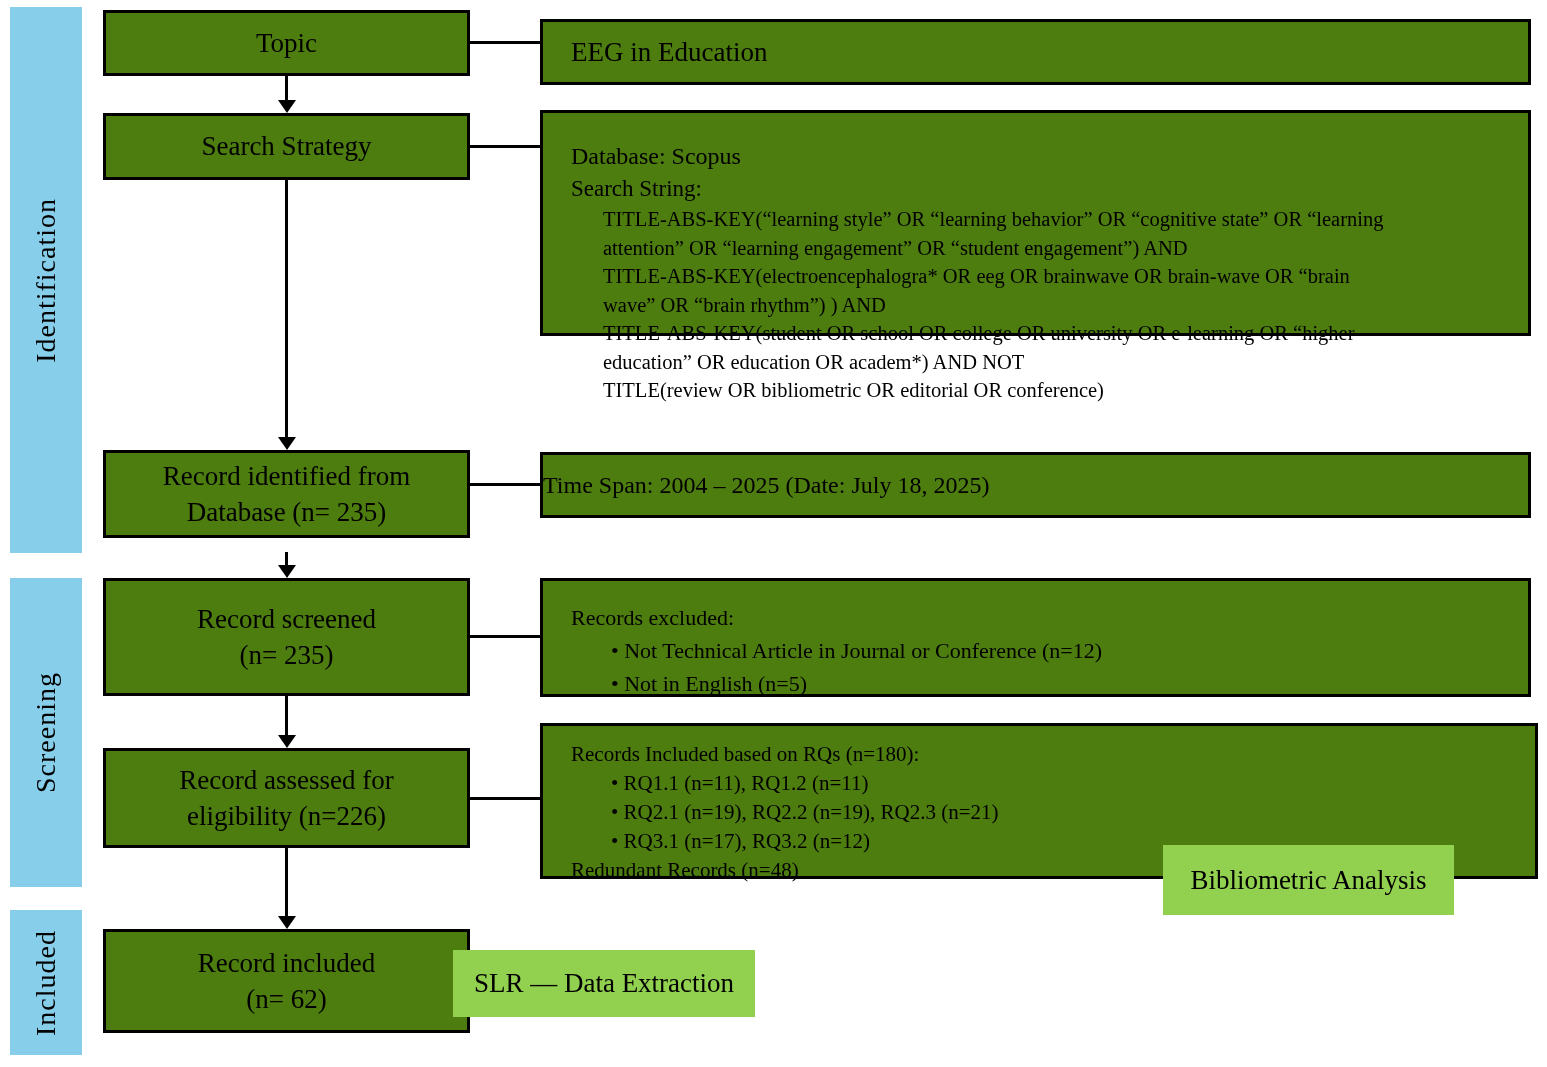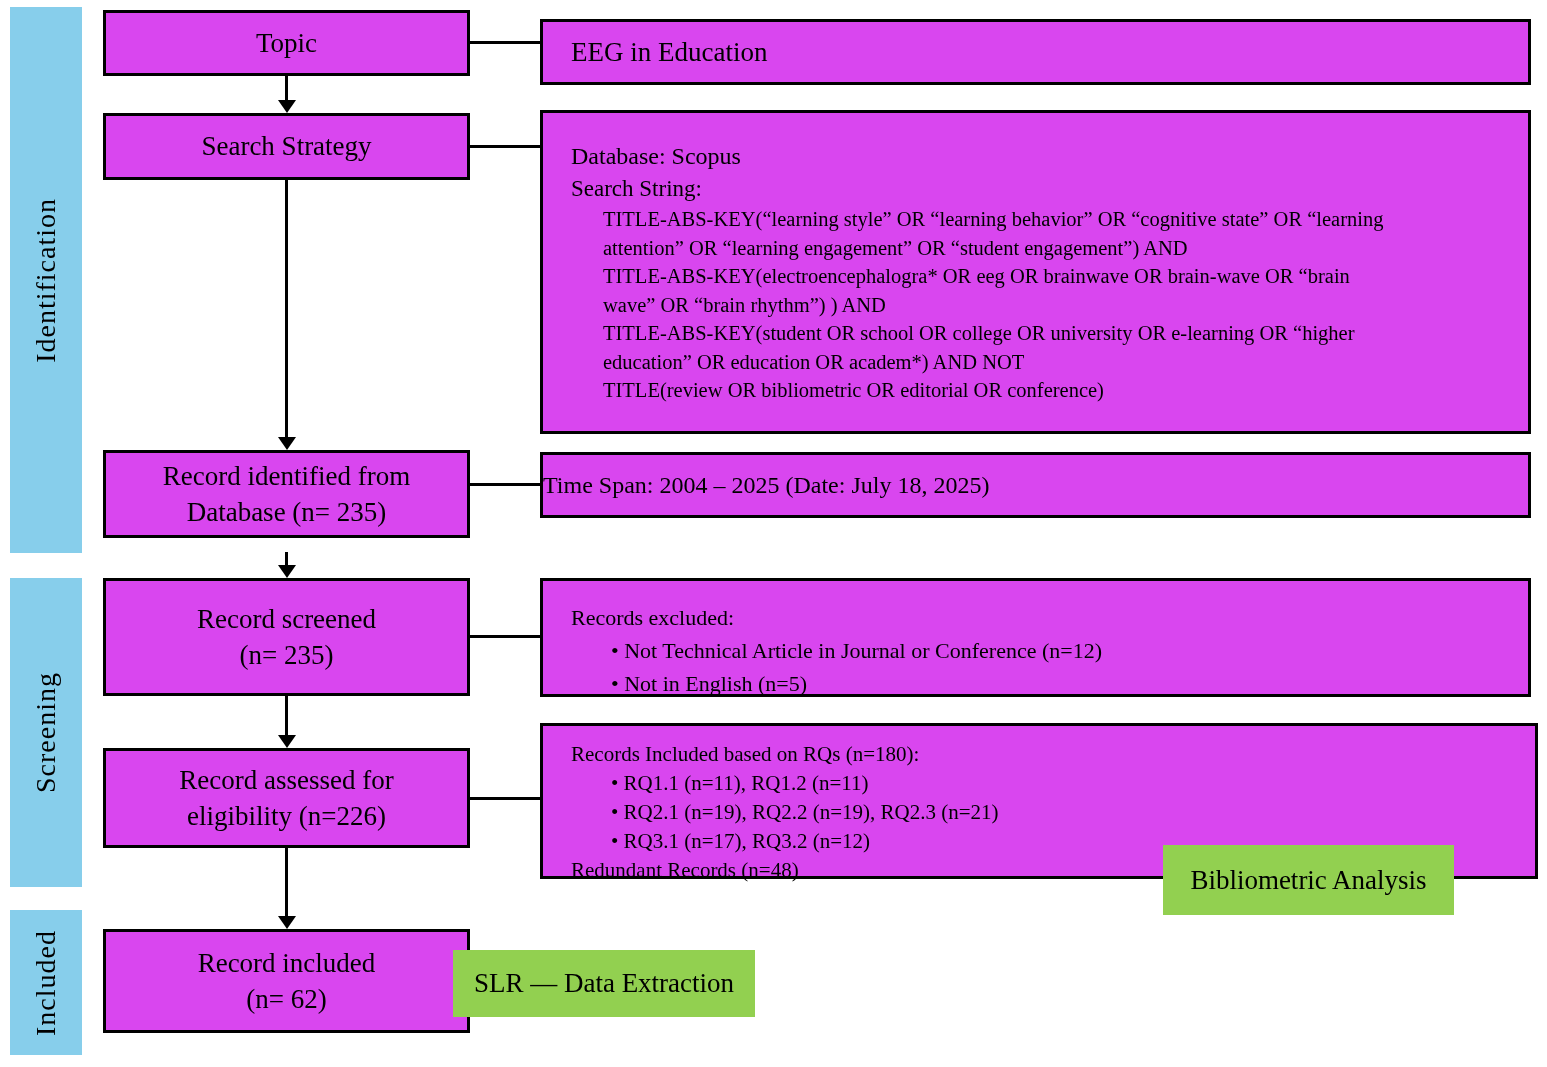--- a/index.html
+++ b/index.html
@@ -25,40 +25,40 @@
     letter-spacing:1px;
     white-space:nowrap;
   }
   #bar-identification{top:7px;height:546px;}
   #bar-screening{top:578px;height:309px;}
   #bar-included{top:910px;height:145px;}
 
   
   .fbox{
     position:absolute;
-    background:#d946ef;
+    background:#4d7c0f;
     border:3px solid #000;
     box-sizing:border-box;
   }
   .center-box{
     left:103px;width:367px;
     display:flex;flex-direction:column;align-items:center;justify-content:center;
     text-align:center;
     font-size:27px;line-height:1.35;
   }
   #box-topic{top:10px;height:66px;}
   #box-search-strategy{top:113px;height:67px;}
   #box-record-identified{top:450px;height:88px;}
   #box-record-screened{top:578px;height:118px;}
   #box-record-assessed{top:748px;height:100px;}
   #box-record-included{top:929px;height:104px;}
 
   .detail-box{left:540px;width:991px;}
   #box-eeg{top:19px;height:66px;display:flex;align-items:center;font-size:27px;padding-left:28px;}
-  #box-search-detail{top:110px;height:324px;padding:26px 14px 0 28px;}
+  #box-search-detail{top:110px;height:226px;padding:26px 14px 0 28px;}
   #box-search-detail .db-line{font-size:24px;line-height:34px;}
   #box-search-detail .ss-label{font-size:23px;line-height:32px;}
   #box-search-detail .query{margin-left:32px;font-size:20.5px;line-height:28.5px;}
   #box-time-span{top:452px;height:66px;display:flex;align-items:center;font-size:24px;}
   #box-records-excluded{top:578px;height:119px;padding:20px 14px 0 28px;font-size:22px;line-height:33px;}
   #box-records-rqs{top:723px;width:998px;height:156px;padding:14px 14px 0 28px;font-size:21px;line-height:29px;}
   .bullet-item{margin-left:40px;}
   .bullet-item::before{content:"\2022\00a0";}
 
   

